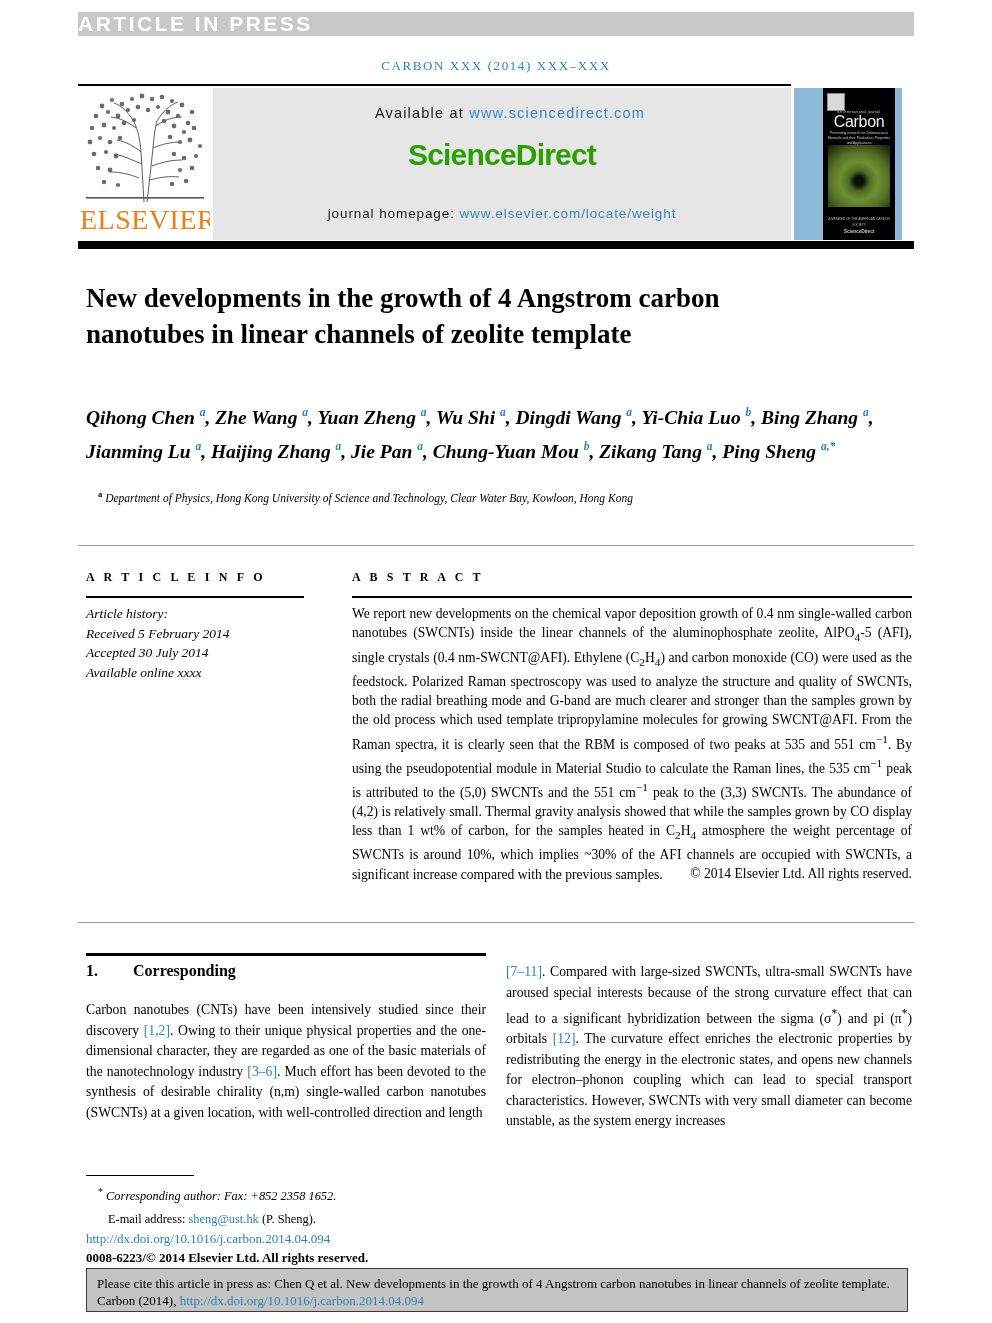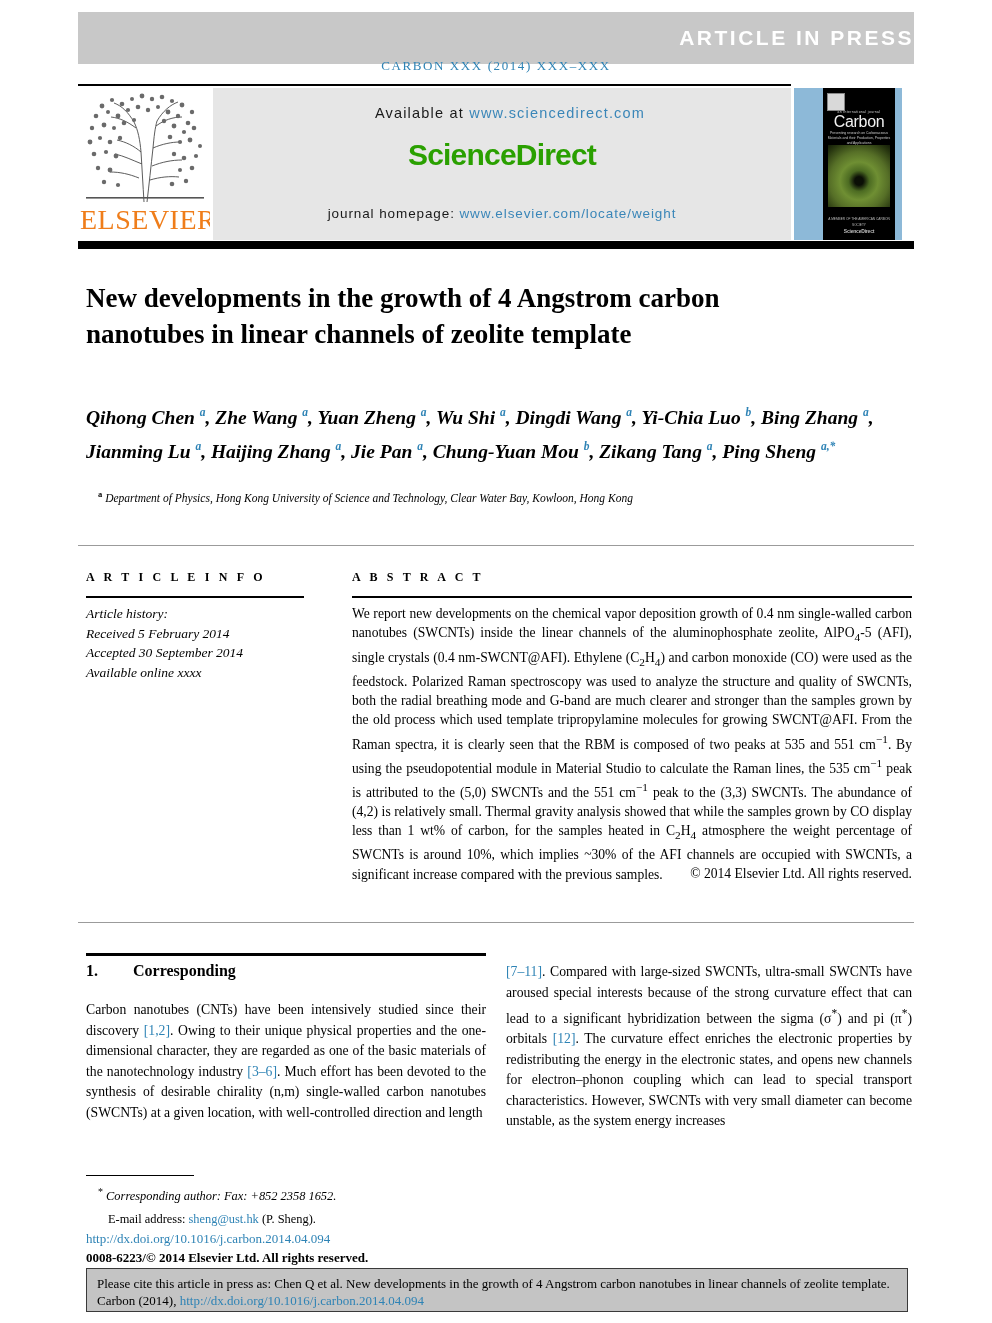--- a/index.html
+++ b/index.html
@@ -19,25 +19,25 @@
     position: absolute;
     left: 0; top: 0;
     width: 992px;
     height: 1323px;
   }
 
   
   .aip-banner {
     position: absolute;
     left: 78px; top: 12px;
-    width: 836px; height: 52px;
+    width: 836px; height: 24px;
     background: #c8c8c8;
     display: flex;
     align-items: center;
-    justify-content: flex-end;
+    justify-content: flex-start;
   }
   .aip-banner .aip-text {
     font-family: "Liberation Sans", sans-serif;
     font-weight: bold;
     font-size: 21px;
     letter-spacing: 2.5px;
     color: #ffffff;
   }
 
   
@@ -532,21 +532,21 @@
     <div><sup>a</sup> <span>Department of Physics, Hong Kong University of Science and Technology, Clear Water Bay, Kowloon, Hong Kong</span></div>
   </div>
 
   <div class="abs-rule-top"></div>
 
   <div class="info-head">A R T I C L E   I N F O</div>
   <div class="info-rule"></div>
   <div class="info-body">
     <div>Article history:</div>
     <div>Received 5 February 2014</div>
-    <div>Accepted 30 September 2014</div>
+    <div>Accepted 30 July 2014</div>
     <div>Available online xxxx</div>
   </div>
 
   <div class="abs-head">A B S T R A C T</div>
   <div class="abs-rule"></div>
   <div class="abs-body">
     We report new developments on the chemical vapor deposition growth of 0.4&nbsp;nm single-walled carbon nanotubes (SWCNTs) inside the linear channels of the aluminophosphate zeolite, AlPO<sub>4</sub>-5 (AFI), single crystals (0.4&nbsp;nm-SWCNT@AFI). Ethylene (C<sub>2</sub>H<sub>4</sub>) and carbon monoxide (CO) were used as the feedstock. Polarized Raman spectroscopy was used to analyze the structure and quality of SWCNTs, both the radial breathing mode and G-band are much clearer and stronger than the samples grown by the old process which used template tripropylamine molecules for growing SWCNT@AFI. From the Raman spectra, it is clearly seen that the RBM is composed of two peaks at 535 and 551&nbsp;cm<sup>−1</sup>. By using the pseudopotential module in Material Studio to calculate the Raman lines, the 535&nbsp;cm<sup>−1</sup> peak is attributed to the (5,0) SWCNTs and the 551&nbsp;cm<sup>−1</sup> peak to the (3,3) SWCNTs. The abundance of (4,2) is relatively small. Thermal gravity analysis showed that while the samples grown by CO display less than 1&nbsp;wt% of carbon, for the samples heated in C<sub>2</sub>H<sub>4</sub> atmosphere the weight percentage of SWCNTs is around 10%, which implies ~30% of the AFI channels are occupied with SWCNTs, a significant increase compared with the previous samples.
   </div>
   <div class="abs-copy">© 2014 Elsevier Ltd. All rights reserved.</div>
 

